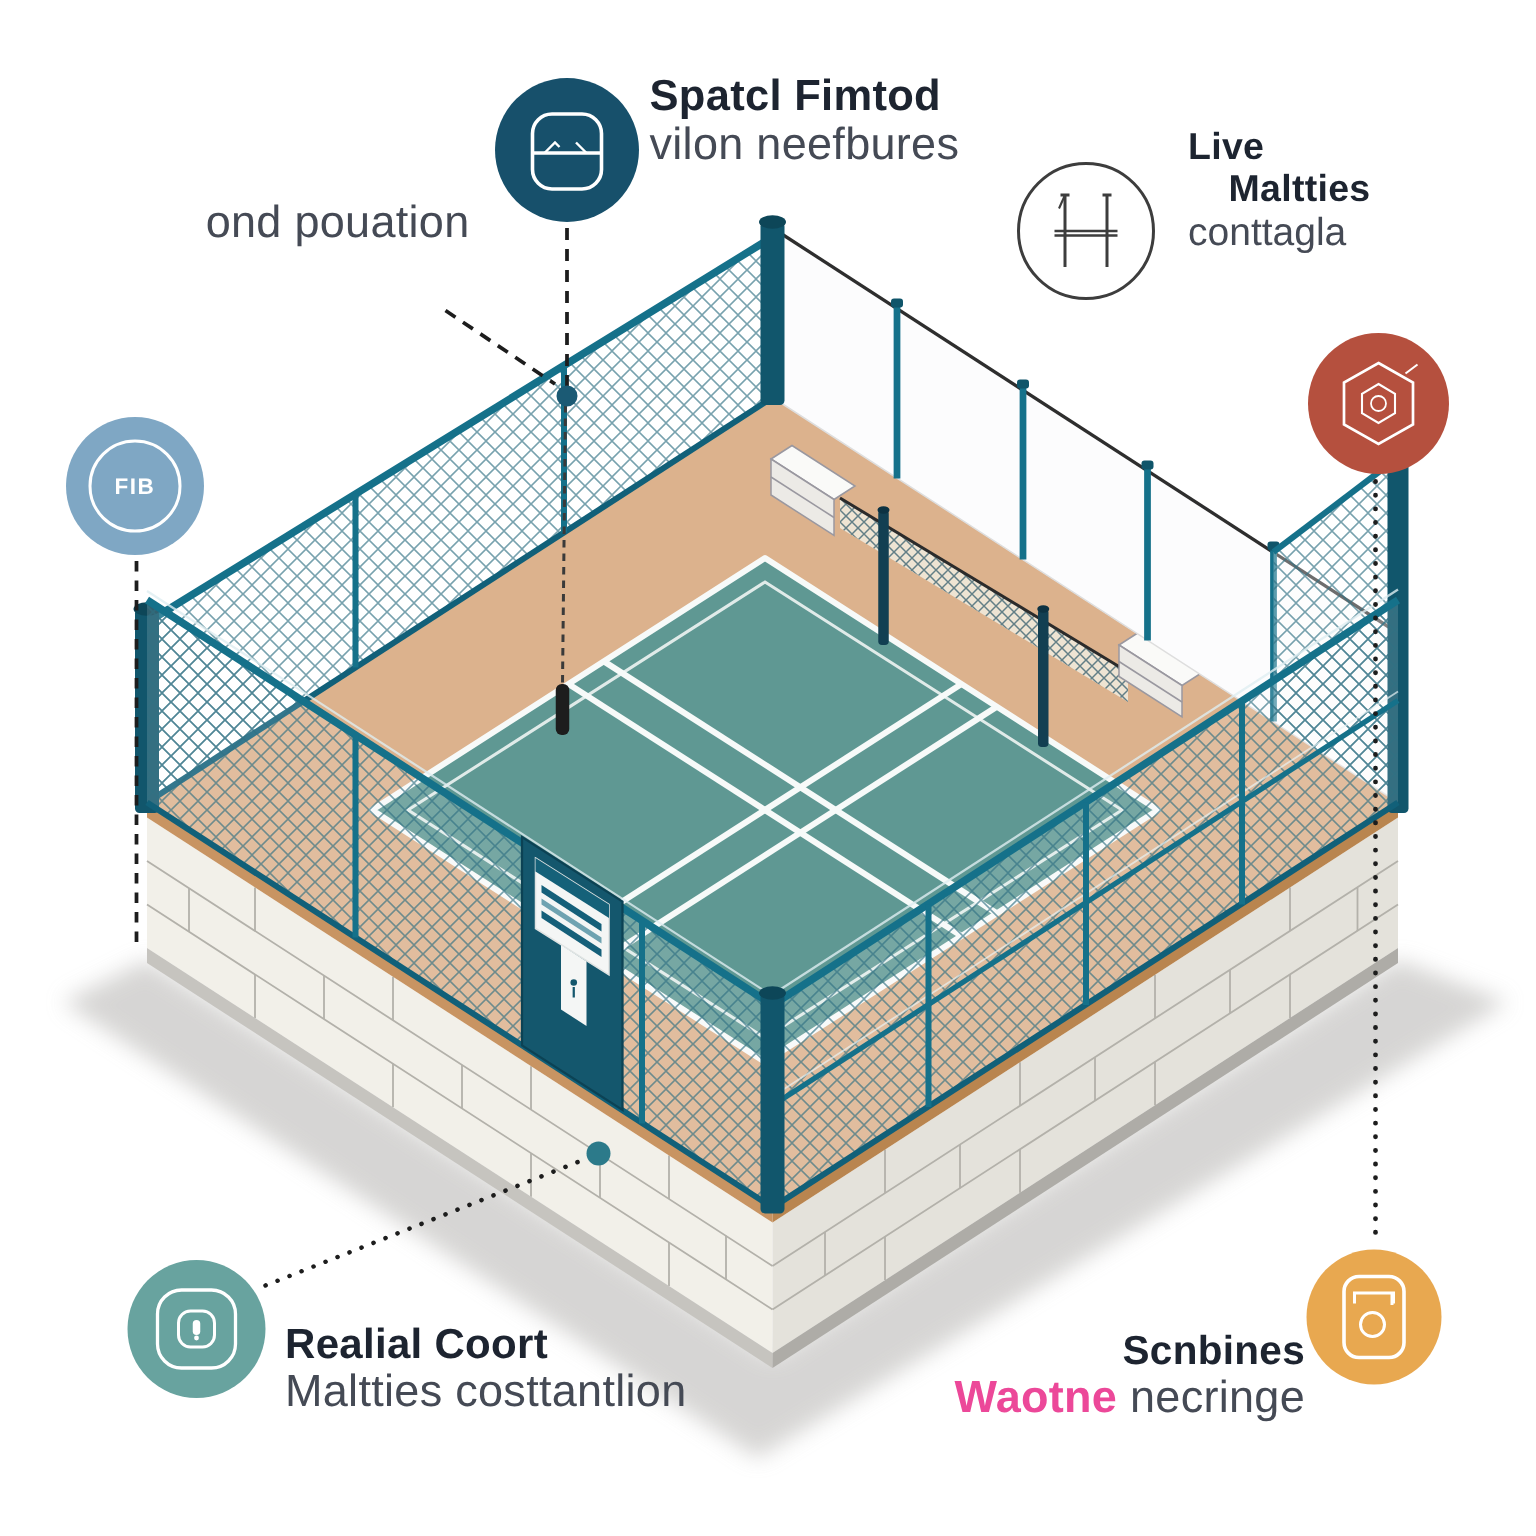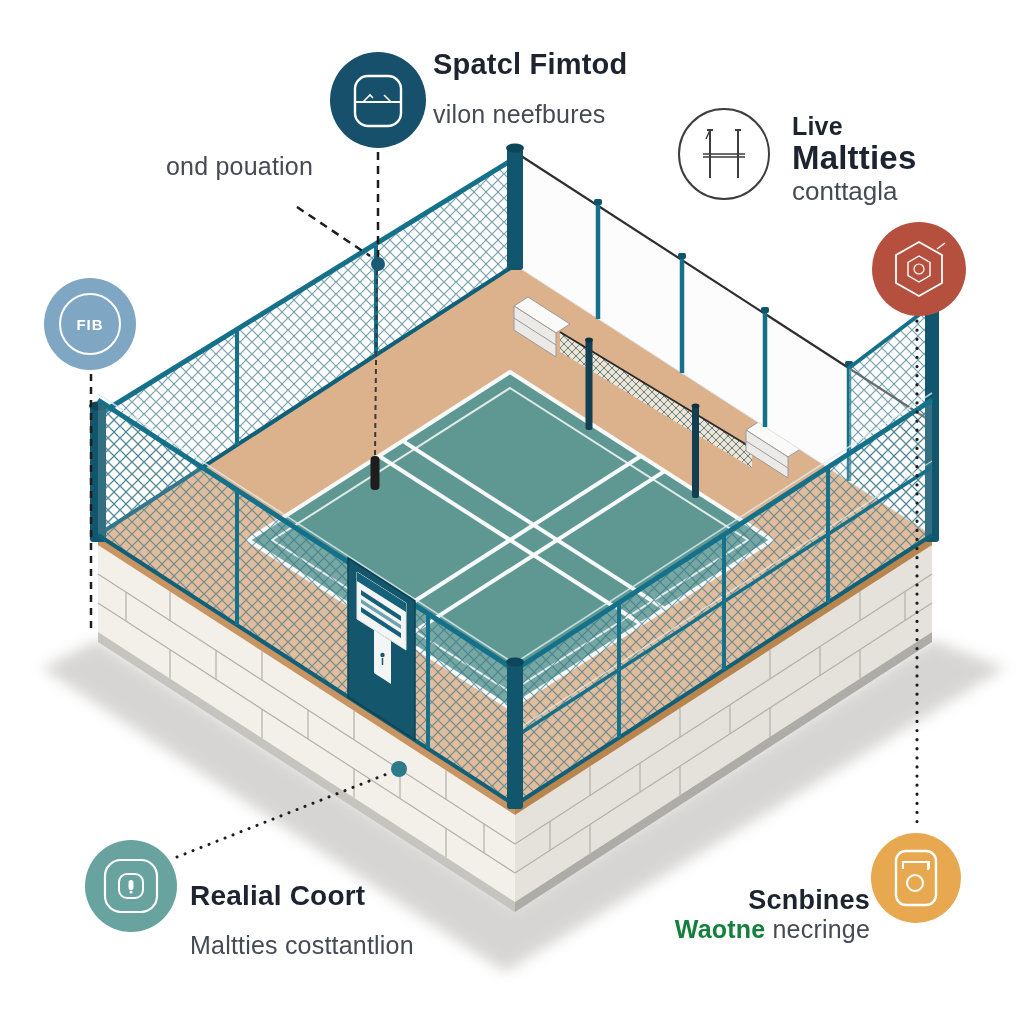--- a/index.html
+++ b/index.html
@@ -8,21 +8,21 @@
   #stage{position:absolute;left:0;top:0;width:1024px;height:1024px;}
   svg.scene{position:absolute;left:0;top:0;}
   .callout-circle{position:absolute;border-radius:50%;display:flex;
       align-items:center;justify-content:center;}
   .outline-circle{background:transparent;border:2px solid #3d3d3d;}
   .ring{border:2px solid #ffffff;border-radius:50%;display:flex;
       align-items:center;justify-content:center;text-align:right;}
   .label-block{position:absolute;line-height:1.12;}
   .t-bold{font-weight:bold;color:#1d2430;font-size:27px;letter-spacing:.2px;}
   .t-bold-lg{font-weight:bold;color:#1d2430;font-size:29px;letter-spacing:.2px;}
-  .t-sub{color:#454a55;font-size:25px;letter-spacing:.2px;margin-top:20px;}
+  .t-sub{color:#454a55;font-size:30px;letter-spacing:.2px;}
   .t-sub-sm{color:#454a55;font-size:26px;}
   .pre{white-space:pre;}
   .right{text-align:right;}
   .fib-label{color:#ffffff;font-weight:bold;font-size:15px;letter-spacing:1px;}
 </style>
 </head>
 <body>
 
 <div id="stage">
 
@@ -214,23 +214,23 @@
   </div>
 
   <div class="callout-circle outline-circle" style="left:678px;top:108px;width:88px;height:88px;">
     <svg width="62" height="64" viewBox="0 0 62 64">
       <path d="M17,8 L17,56 M45,8 L45,56" stroke="#3d3d3d" stroke-width="2" fill="none"></path>
       <path d="M10,32 L52,32 M10,35 L52,35" stroke="#3d3d3d" stroke-width="1.6" fill="none"></path>
       <path d="M14,8 h6 M42,8 h6" stroke="#3d3d3d" stroke-width="2" fill="none"></path>
       <path d="M17,8 l-4,9" stroke="#3d3d3d" stroke-width="1.4" fill="none"></path>
     </svg>
   </div>
-  <div class="label-block" style="left:792px;top:112px;">
+  <div class="label-block" style="left:792px;top:84px;">
     <div class="t-bold" style="font-size:25px;">Live</div>
-    <div class="t-bold" style="font-size:33px;">Maltties</div>
+    <div class="t-bold" style="font-size:25px;margin-left:27px;">Maltties</div>
     <div class="t-sub-sm">conttagla</div>
   </div>
 
   <div class="callout-circle" style="left: 44px; top: 278px; width: 92px; height: 92px; background-color: rgb(127, 167, 196);">
     <div class="ring" style="width:58px;height:58px;">
       <span class="fib-label">FIB</span>
     </div>
   </div>
 
   <div class="callout-circle" style="left: 872px; top: 222px; width: 94px; height: 94px; background-color: rgb(181, 80, 62);">
@@ -259,17 +259,17 @@
     <svg width="58" height="62" viewBox="0 0 58 62">
       <rect x="9" y="4" width="40" height="54" rx="10" fill="none" stroke="#ffffff" stroke-width="2.4"></rect>
       <path d="M16,22 v-7 h26 v7" stroke="#ffffff" stroke-width="2" fill="none"></path>
       <circle cx="28" cy="36" r="8" fill="none" stroke="#ffffff" stroke-width="2"></circle>
       <path d="M41,15 v8" stroke="#ffffff" stroke-width="2" fill="none"></path>
     </svg>
   </div>
   <div class="label-block right" style="left:570px;top:885px;width:300px;">
     <div class="t-bold">Scnbines</div>
     <div>
-      <span class="t-sub pre" style="font-weight:bold;color:#15803d;">Waotne</span><span class="t-sub pre"> necringe</span>
+      <span class="t-sub pre" style="font-weight:bold;color:#ec4899;">Waotne</span><span class="t-sub pre"> necringe</span>
     </div>
   </div>
 
 </div>
 
 </body></html>

